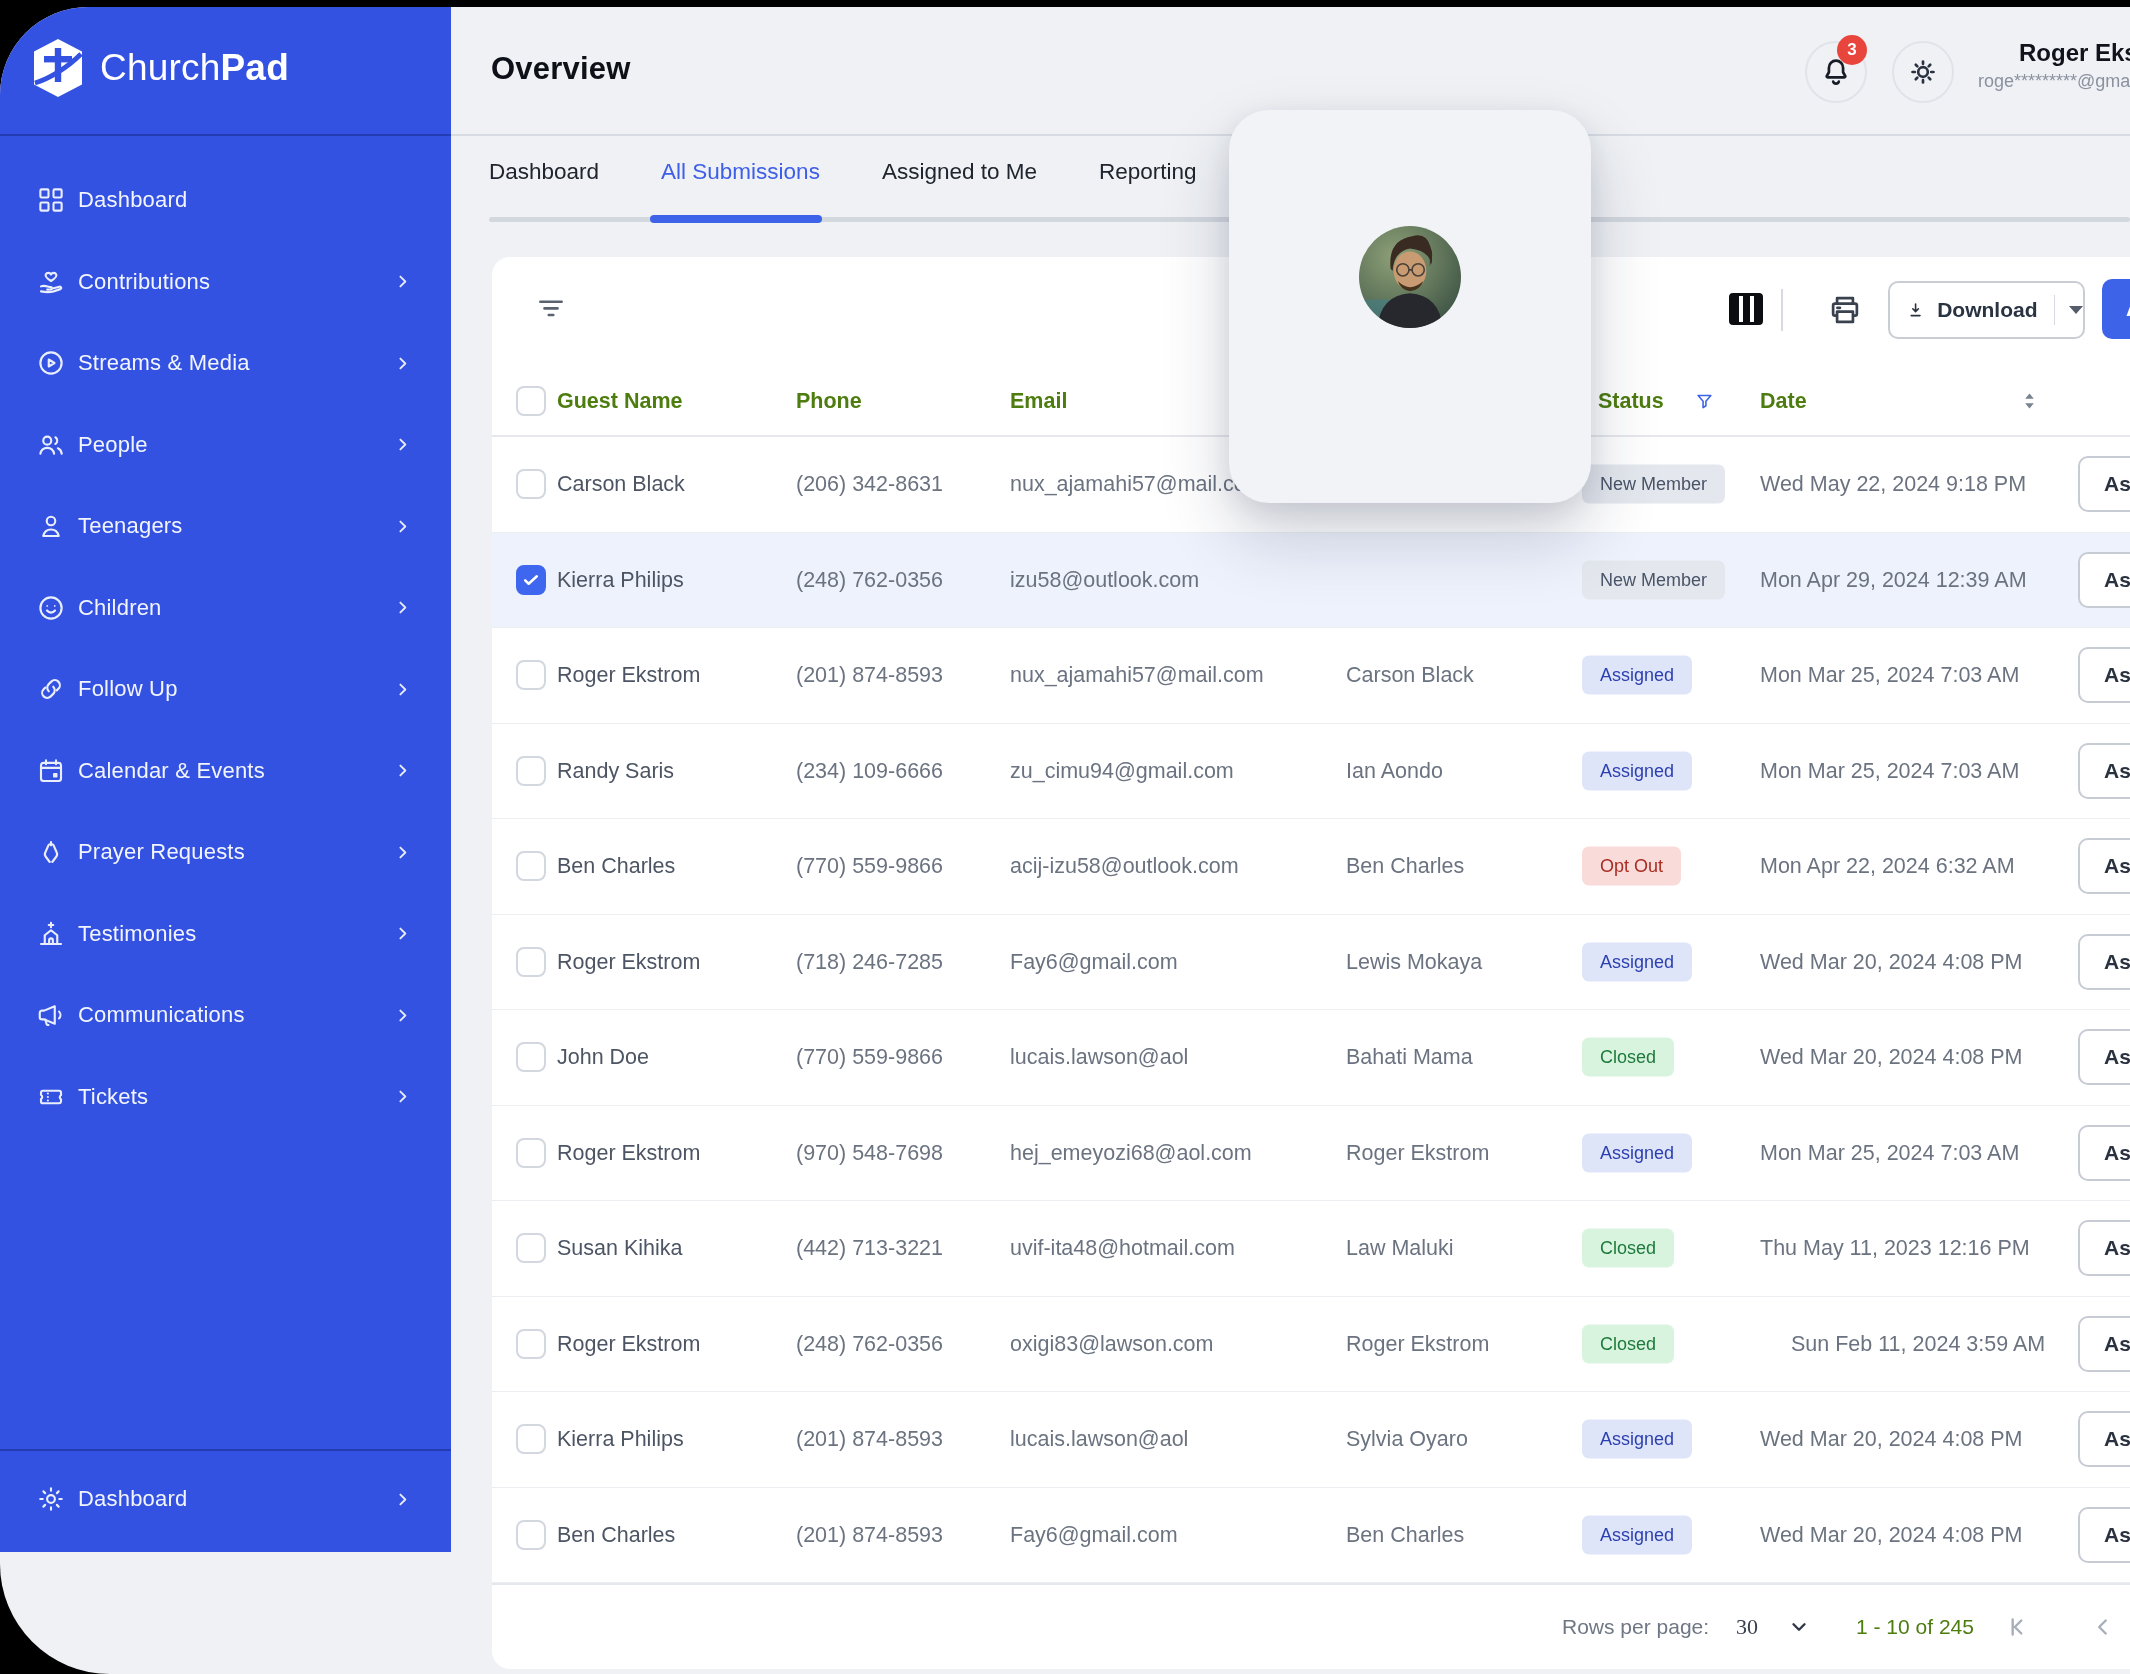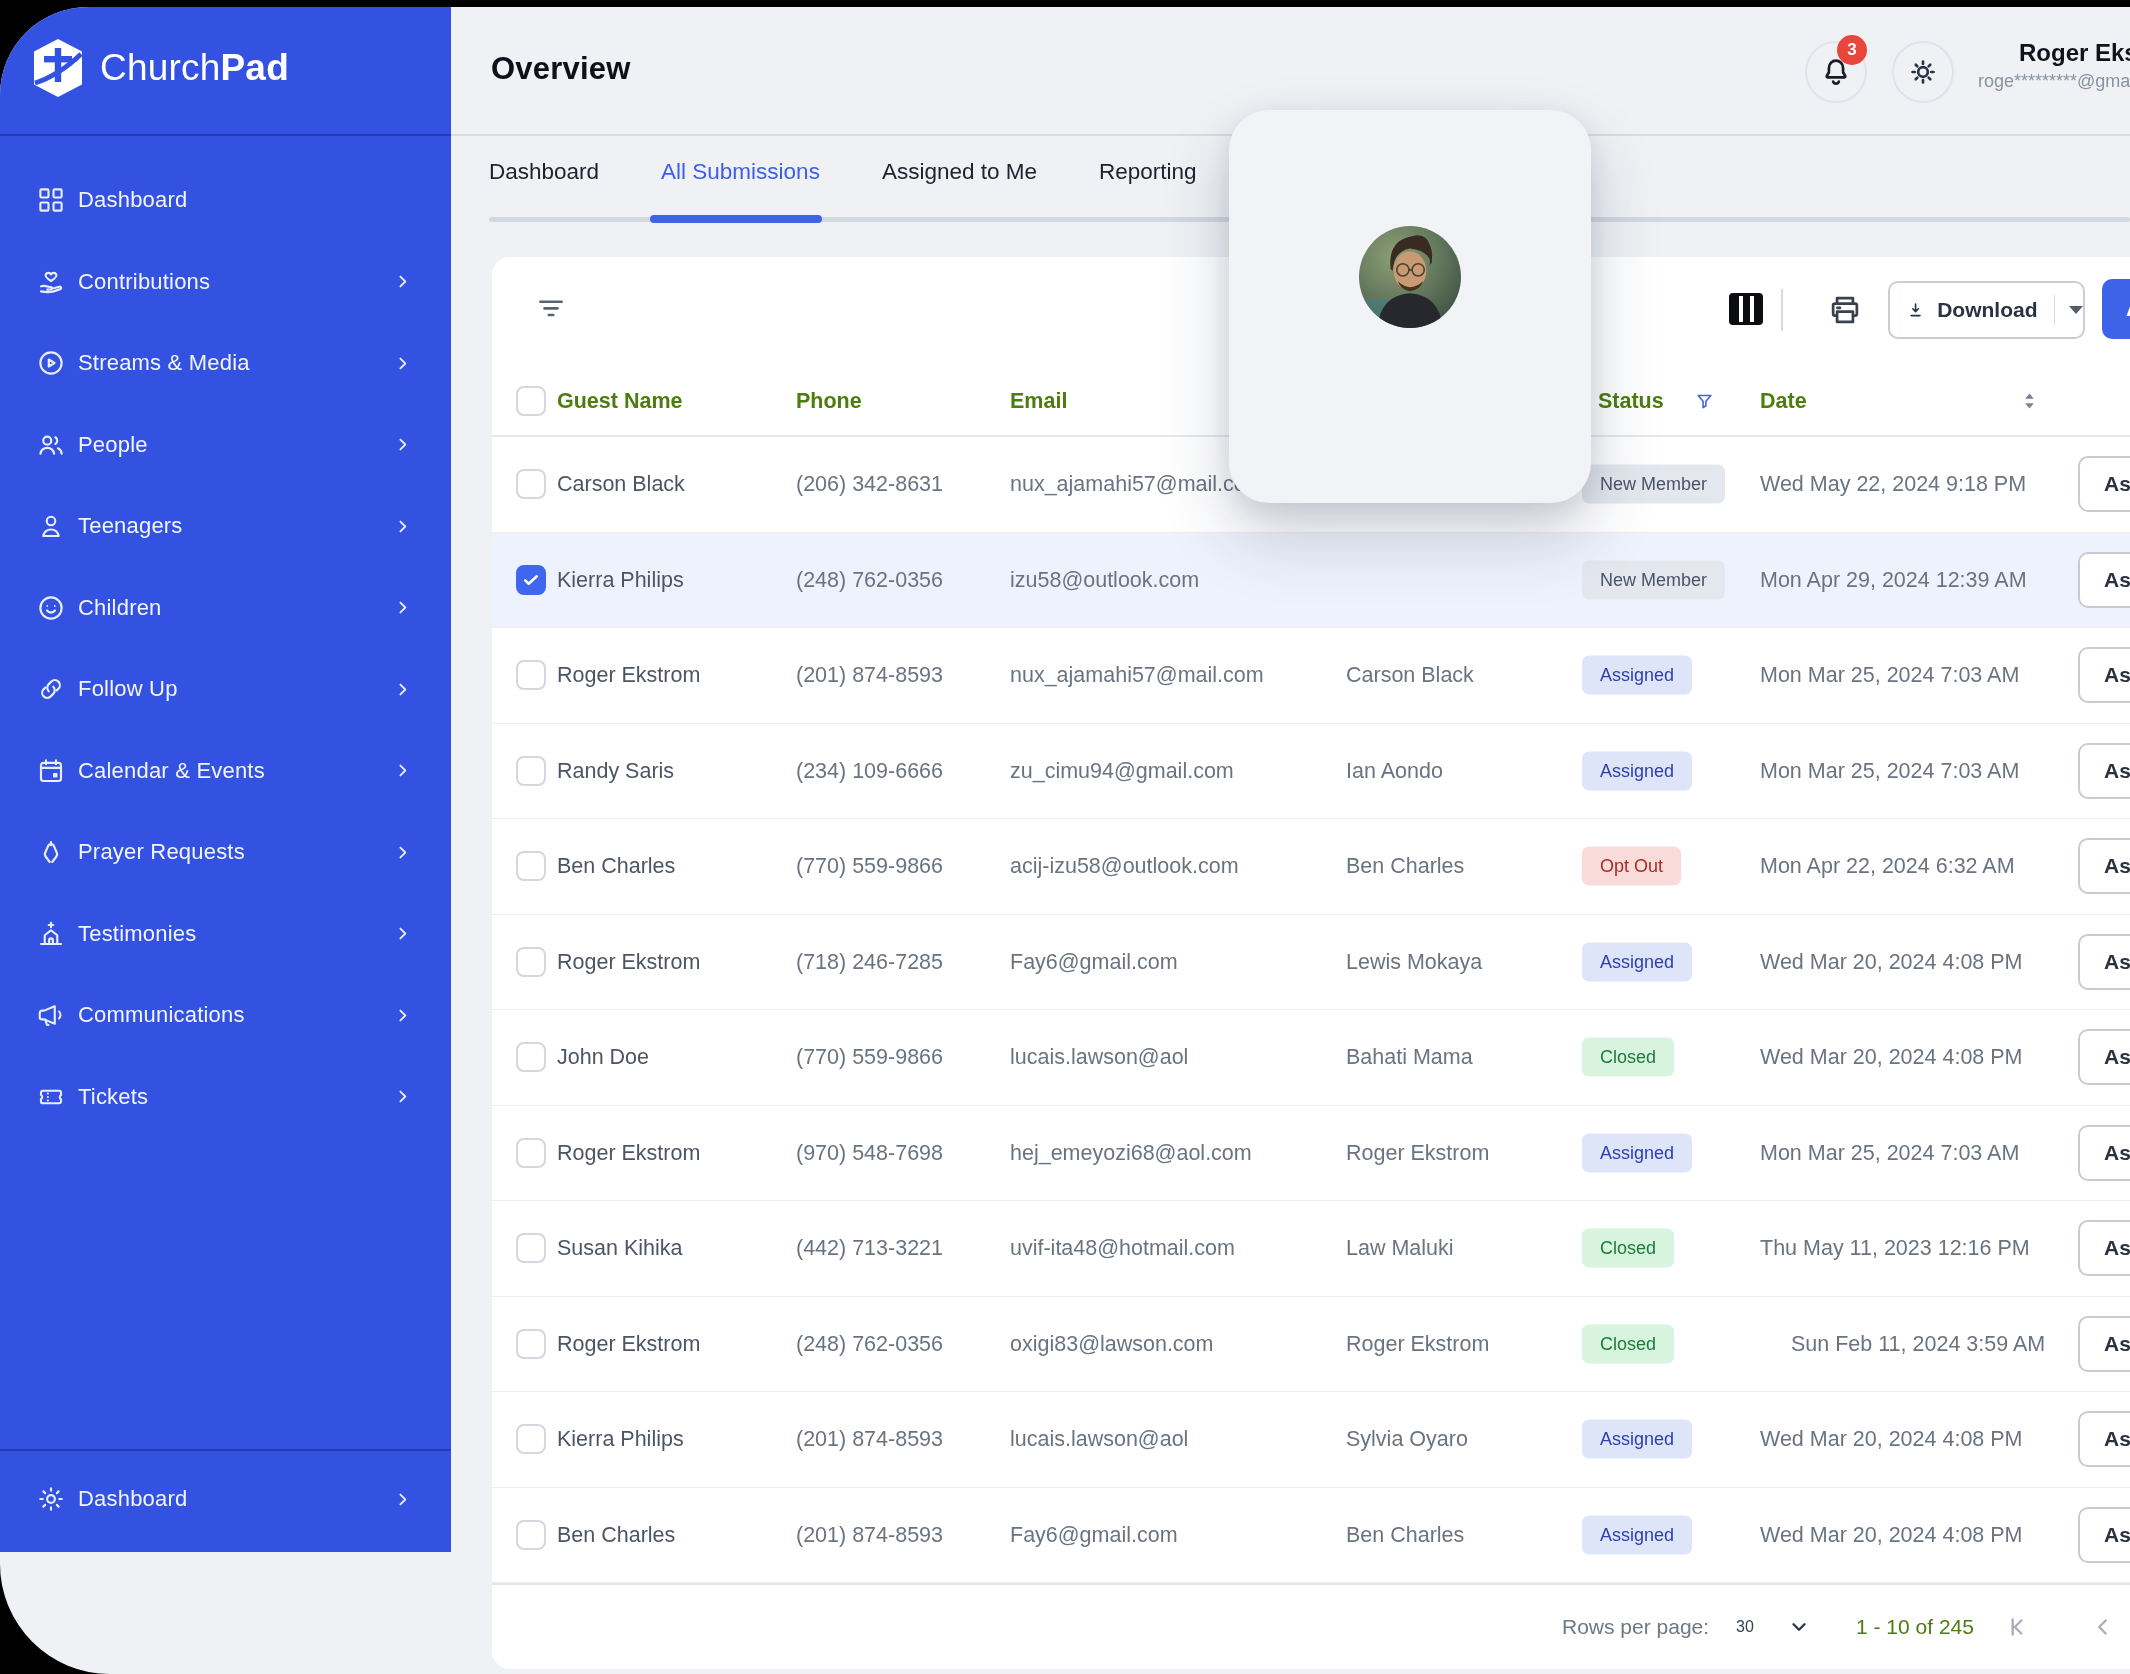--- a/index.html
+++ b/index.html
@@ -75,21 +75,21 @@
   .pill{display:inline-block;padding:9px 18px;border-radius:7px;font-size:18px;font-weight:500;}
   .row-action{position:absolute;left:1586px;top:50%;transform:translateY(-50%);height:56px;min-width:150px;background:#fff;
               border:2px solid #C7CBD3;border-radius:10px;font-size:21px;font-weight:700;color:#2A3240;text-align:left;
               padding:0 0 0 24px;cursor:pointer;font-family:"Liberation Sans",sans-serif;}
   .funnel{position:absolute;left:1203px;top:50%;transform:translateY(-50%);display:flex;cursor:pointer;}
   .sortglyph{position:absolute;left:1530px;top:50%;transform:translateY(-50%);display:flex;cursor:pointer;}
 
   .tfoot{position:absolute;left:0;top:1326px;width:100%;height:86px;border-top:2px solid #E4E7EC;box-sizing:border-box;}
   .fitem{position:absolute;top:50%;transform:translateY(-50%);white-space:nowrap;}
   .f-label{left:1070px;font-size:21px;color:#6F7784;}
-  .f-value{left:1244px;font-size:16px;color:#39404E;}
+  .f-value{left:1244px;font-size:22px;color:#39404E;font-family:Liberation Serif, serif;}
   .f-caret{left:1296px;display:flex;cursor:pointer;}
   .f-range{left:1364px;font-size:21px;color:#4d7c0f;}
   .f-first{left:1512px;display:flex;cursor:pointer;}
   .f-prev{left:1598px;display:flex;cursor:pointer;}
 
   
   .popup{position:absolute;left:1229px;top:103px;width:362px;height:393px;background:#F1F3F6;border-radius:40px;
          box-shadow:0 34px 70px rgba(25,35,70,.20), 0 8px 24px rgba(25,35,70,.10);}
   .popup .avatar{position:absolute;left:130px;top:116px;width:102px;height:102px;border-radius:50%;overflow:hidden;}
   .popup .pname{position:absolute;left:0;top:228px;width:100%;text-align:center;font-size:41px;font-weight:500;color:#14171D;}

